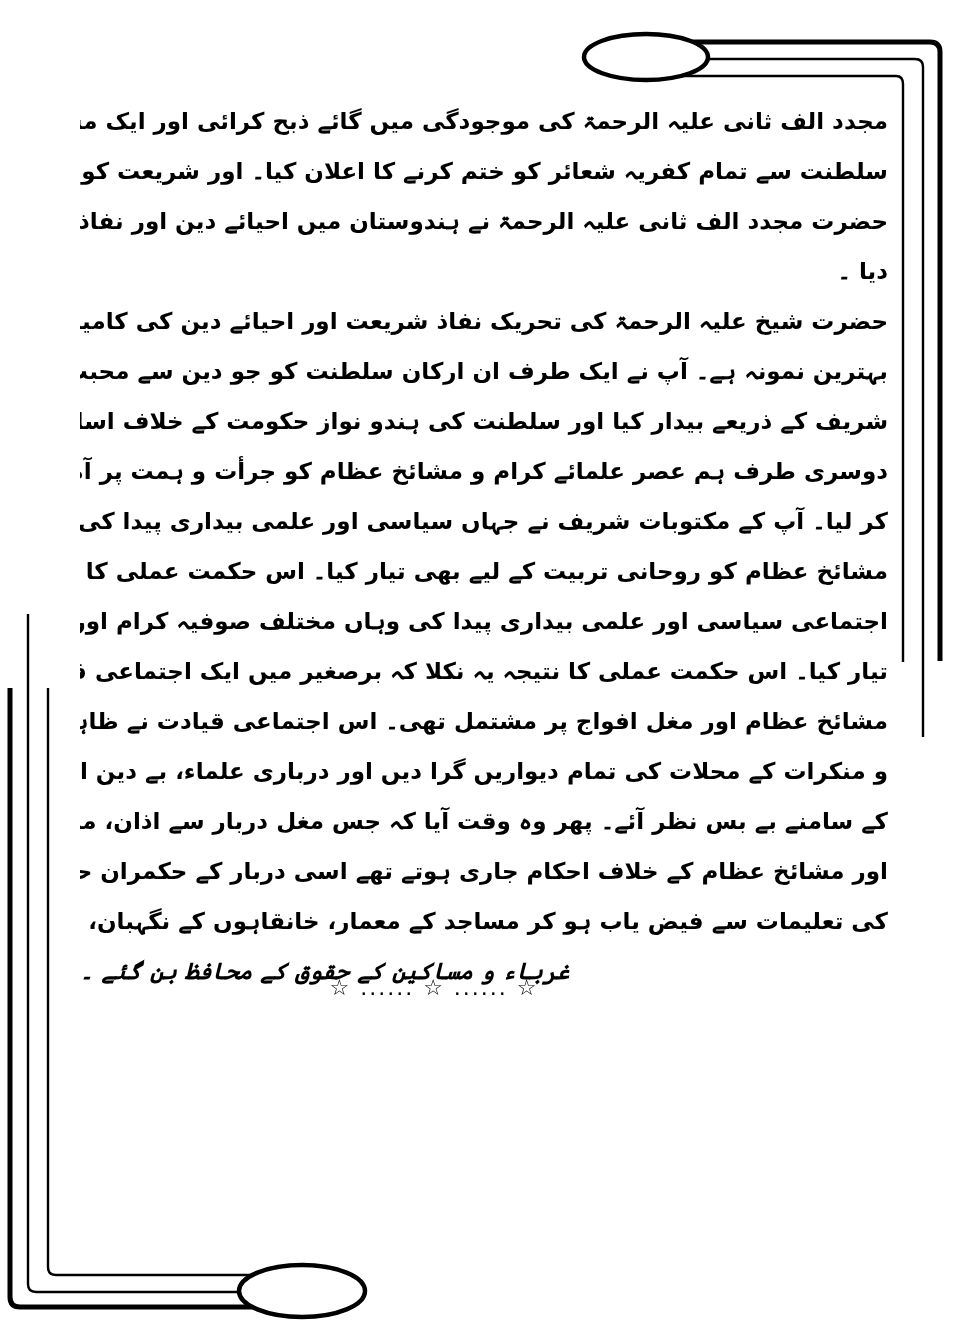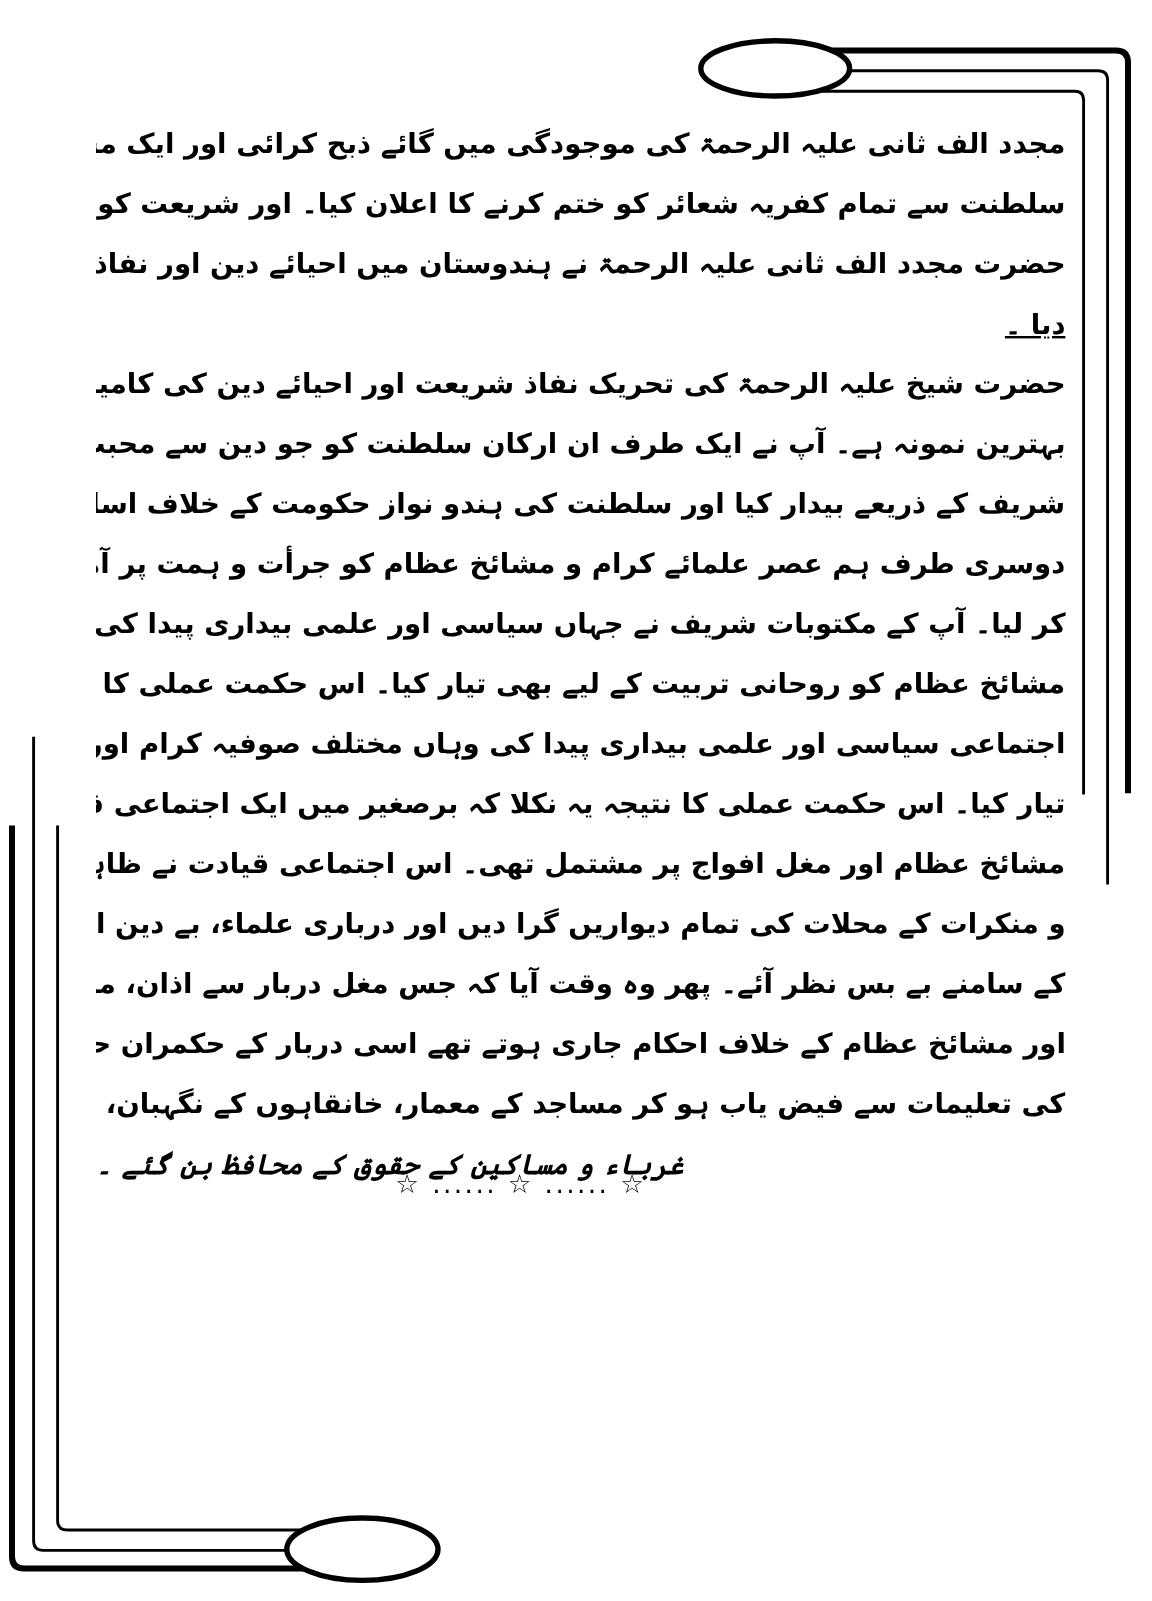--- a/index.html
+++ b/index.html
@@ -35,21 +35,20 @@
     font-weight:bold;
     text-align:justify;
     text-align-last:justify;
     overflow:hidden;
     white-space:nowrap;
   }
   .line.short-right{
     text-align:center;
     text-align-last:right;
     white-space:nowrap;
-    text-decoration:underline;
   }
   .line.short-left{
     text-align:right;
     text-align-last:left;
     white-space:nowrap;
     font-style:italic;
   }
   .stars-row{
     position:absolute;
     left:80px;top:975px;

